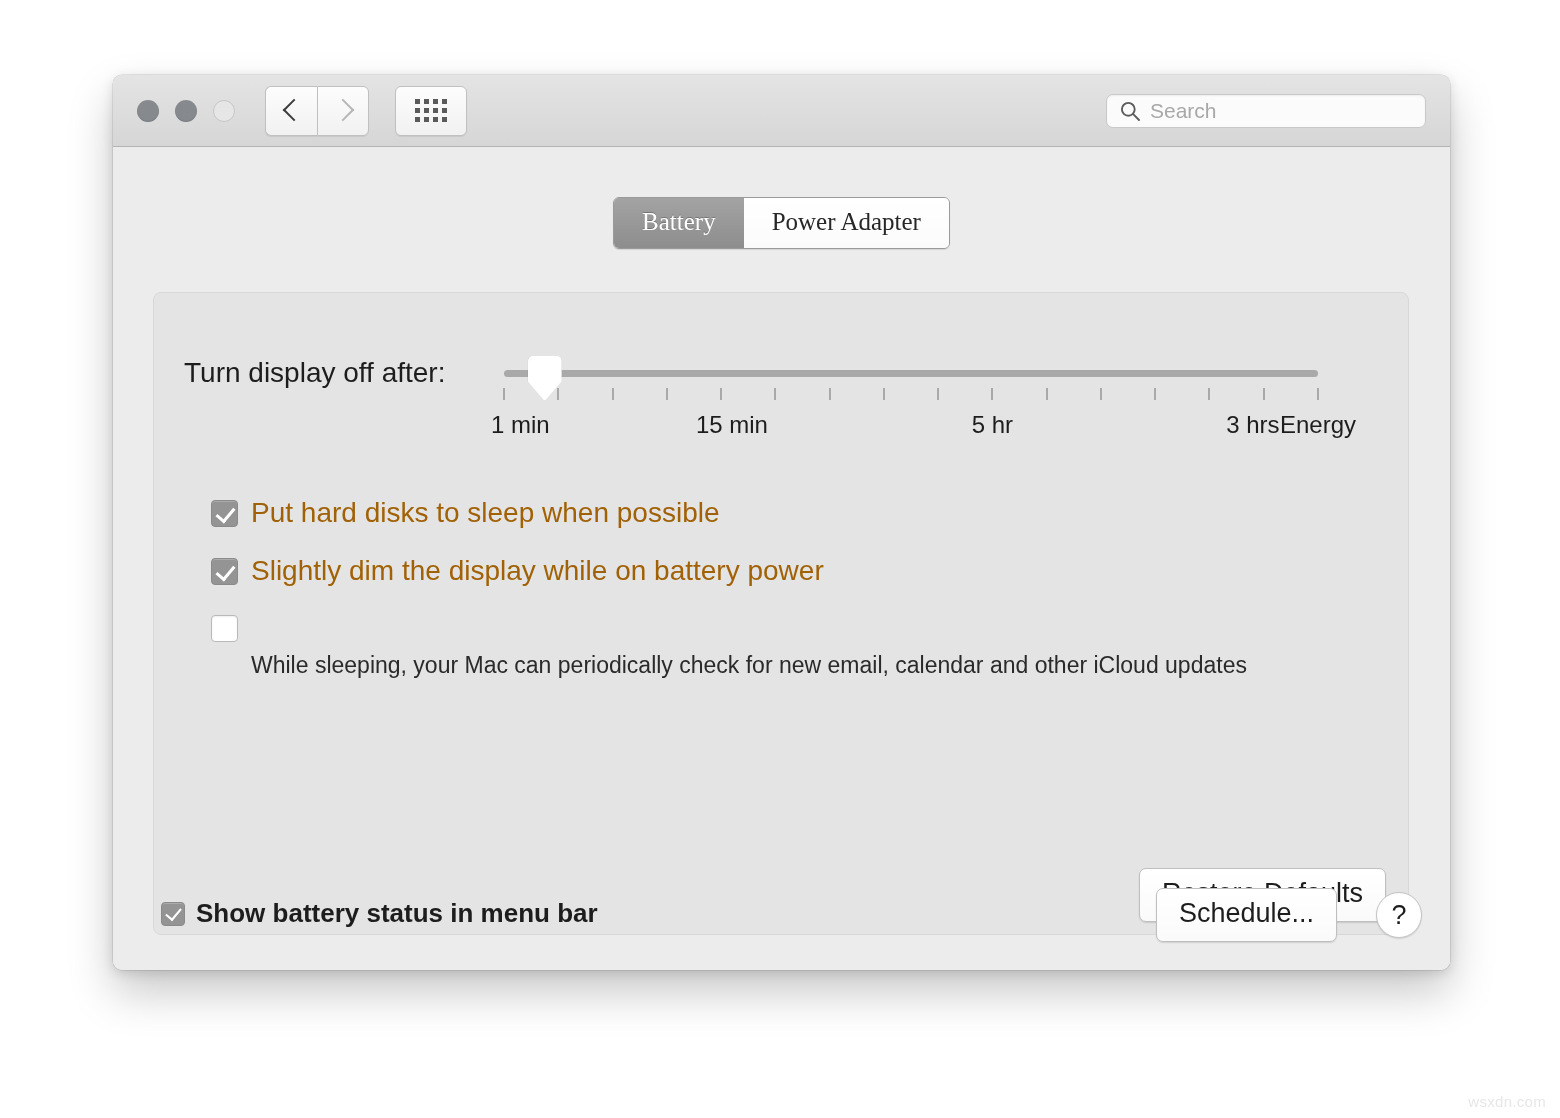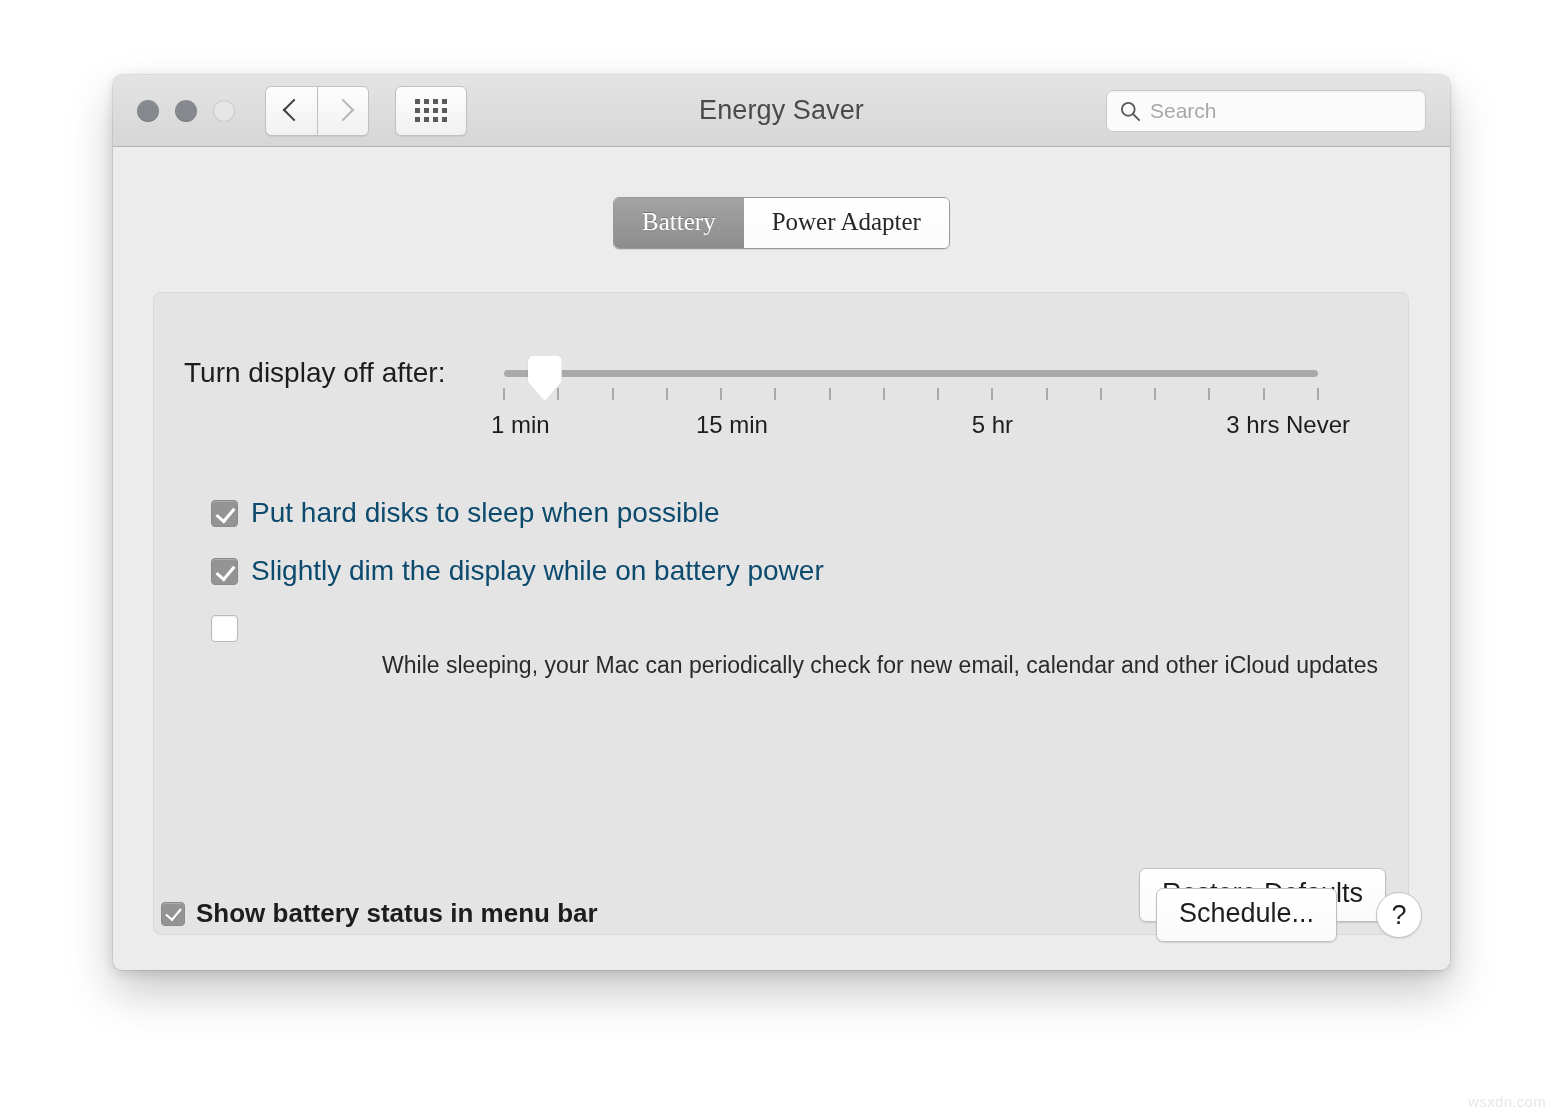--- a/index.html
+++ b/index.html
@@ -119,21 +119,21 @@
     text-align: center;
     font-size: 27px;
     color: #4a4a4a;
     letter-spacing: 0.1px;
     pointer-events: none;
   }
 
   .search-wrap {
     position: absolute;
     right: 24px;
-    width: 320px; height: 42px;
+    width: 320px; height: 34px;
     border-radius: 7px;
     background: #fbfbfb;
     border: 1px solid #c9c9c9;
     box-shadow: inset 0 1px 2px rgba(0,0,0,0.06);
     display: flex; align-items: center;
     padding: 16px 12px;
   }
   .search-icon { flex: 0 0 auto; margin-right: 9px; color: #5c5c5c; display:flex; }
   .search-text { font-size: 21px; color: #a8a8a8; }
 
@@ -283,28 +283,27 @@
   }
   .cb.on::after {
     content: "";
     position: absolute;
     left: 8px; top: 3px;
     width: 8px; height: 15px;
     border-right: 3px solid #fff;
     border-bottom: 3px solid #fff;
     transform: rotate(40deg);
   }
-  .chk-label { font-size: 28px; color: #0c4a6e; line-height: 1.45; }
+  .chk-label { font-size: 28px; color: #a16207; line-height: 1.45; }
   .sub-note {
     font-size: 23px;
     color: #2a2a2a;
     margin-left: 40px;
     margin-top: -7px;
     margin-bottom: 19px;
-    text-align: right;
   }
 
   
   .charge {
     position: absolute;
     left: 57px;
     bottom: 26px;
     font-size: 24px;
     color: #1d1d1d;
   }
@@ -406,21 +405,20 @@
           <i></i>
           <i></i>
           <i></i>
         <i></i>
           <i></i>
           <i></i>
           <i></i>
       </span>
     </div>
 
-    <div id="win-title">Energy Saver</div>
 
     <div class="search-wrap">
       <span class="search-icon">
         <svg width="22" height="22" viewBox="0 0 22 22">
           <circle cx="9.3" cy="9.3" r="6.4" fill="none" stroke="currentColor" stroke-width="1.9"></circle>
           <line x1="14.2" y1="14.2" x2="20" y2="20" stroke="currentColor" stroke-width="1.9" stroke-linecap="round"></line>
         </svg>
       </span>
       <span class="search-text">Search</span>
     </div>
@@ -459,21 +457,21 @@
               <i style="left: 80%;"></i>
               <i style="left: 86.6667%;"></i>
               <i style="left: 93.3333%;"></i>
               <i style="left: 100%;"></i>
             </div>
           <div class="tick-labels" id="slider-tick-labels">
               <span style="left: 2%;">1 min</span>
               <span style="left: 28%;">15 min</span>
               <span style="left: 60%;">5 hr</span>
               <span style="left: 92%;">3 hrs</span>
-              <span style="left: 100%;">Never</span>
+              <span style="left: 100%;">Energy</span>
             </div>
         </div>
       </div>
 
       <div class="checks">
 
         <div class="chk-row">
           <span class="cb on"></span>
           <span class="chk-label">Put hard disks to sleep when possible</span>
         </div>

